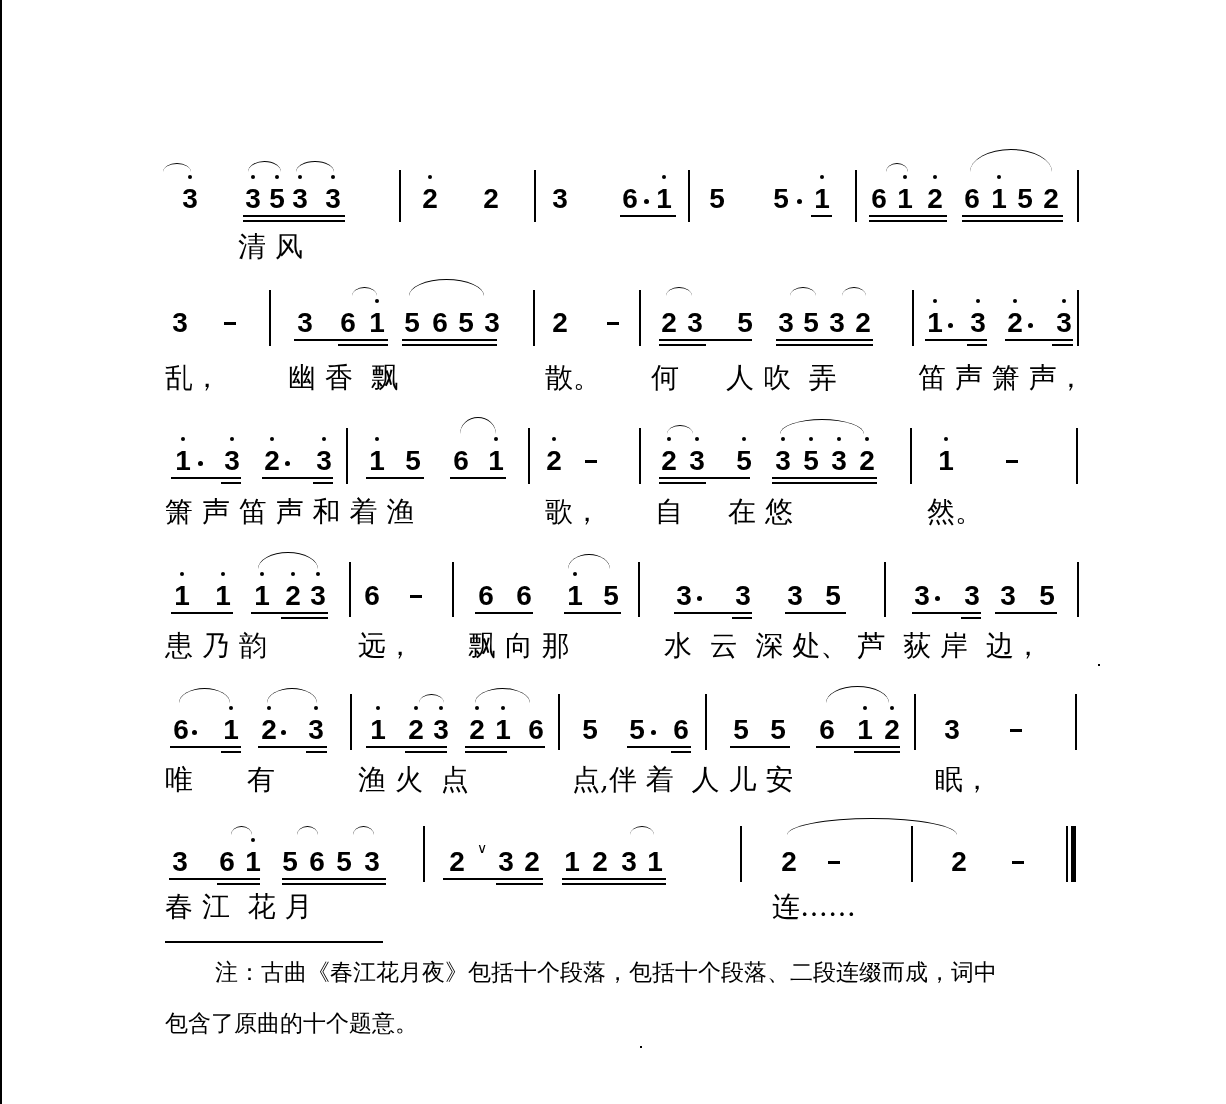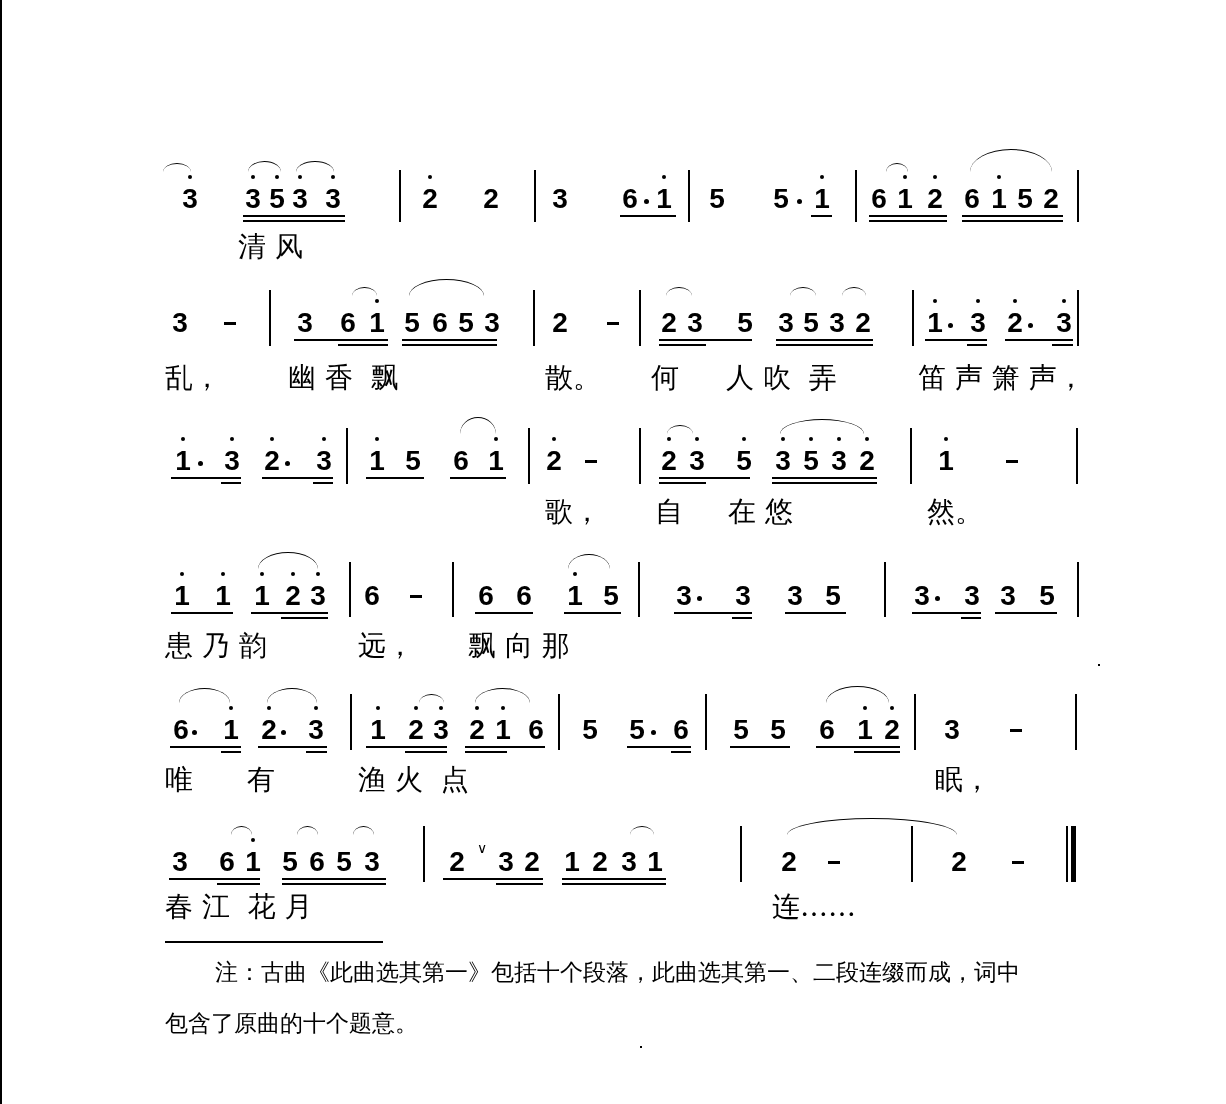--- a/index.html
+++ b/index.html
@@ -181,20 +181,21 @@
     <div class="ul" style="left: 313px; width: 20px; top: 482px;"></div>
     <div class="ul" style="left: 366px; width: 58px; top: 477px;"></div>
     <div class="ul" style="left: 450px; width: 56px; top: 477px;"></div>
     <div class="ul" style="left: 659px; width: 91px; top: 477px;"></div>
     <div class="ul" style="left: 659px; width: 47px; top: 482px;"></div>
     <div class="ul" style="left: 772px; width: 105px; top: 477px;"></div>
     <div class="ul" style="left: 772px; width: 105px; top: 482px;"></div>
     <div class="slur" style="left: 460px; width: 36px; height: 16px; top: 417px;"></div>
     <div class="slur" style="left: 667px; width: 26px; height: 8px; top: 425px;"></div>
     <div class="slur" style="left: 780px; width: 84px; height: 14px; top: 419px;"></div>
+    <div class="lyric" style="left: 165px; top: 497px;">箫 声 笛 声 和 着 渔</div>
     <div class="lyric" style="left: 545px; top: 497px;">歌，</div>
     <div class="lyric" style="left: 655px; top: 497px;">自</div>
     <div class="lyric" style="left: 728px; top: 497px;">在 悠</div>
     <div class="lyric" style="left: 927px; top: 497px;">然。</div>
     <div class="note" style="left: 172px; top: 582px;">1</div>
     <div class="dot-above" style="left: 180px; top: 572px;"></div>
     <div class="note" style="left: 213px; top: 582px;">1</div>
     <div class="dot-above" style="left: 221px; top: 572px;"></div>
     <div class="note" style="left: 252px; top: 582px;">1</div>
     <div class="dot-above" style="left: 260px; top: 572px;"></div>
@@ -233,20 +234,21 @@
     <div class="ul" style="left: 732px; width: 20px; top: 617px;"></div>
     <div class="ul" style="left: 785px; width: 61px; top: 612px;"></div>
     <div class="ul" style="left: 912px; width: 69px; top: 612px;"></div>
     <div class="ul" style="left: 961px; width: 20px; top: 617px;"></div>
     <div class="ul" style="left: 995px; width: 62px; top: 612px;"></div>
     <div class="slur" style="left: 258px; width: 60px; height: 16px; top: 552px;"></div>
     <div class="slur" style="left: 568px; width: 42px; height: 14px; top: 554px;"></div>
     <div class="lyric" style="left: 165px; top: 631px;">患 乃 韵</div>
     <div class="lyric" style="left: 358px; top: 631px;">远，</div>
     <div class="lyric" style="left: 468px; top: 631px;">飘 向 那</div>
+    <div class="lyric" style="left: 664px; top: 631px;">水  云  深 处、 芦  荻 岸  边，</div>
     <div class="note" style="left: 171px; top: 716px;">6</div>
     <div class="note" style="left: 221px; top: 716px;">1</div>
     <div class="dot-above" style="left: 229px; top: 706px;"></div>
     <div class="note" style="left: 259px; top: 716px;">2</div>
     <div class="dot-above" style="left: 267px; top: 706px;"></div>
     <div class="note" style="left: 306px; top: 716px;">3</div>
     <div class="dot-above" style="left: 314px; top: 706px;"></div>
     <div class="note" style="left: 368px; top: 716px;">1</div>
     <div class="dot-above" style="left: 376px; top: 706px;"></div>
     <div class="note" style="left: 406px; top: 716px;">2</div>
@@ -292,20 +294,21 @@
     <div class="ul" style="left: 816px; width: 84px; top: 746px;"></div>
     <div class="ul" style="left: 854px; width: 46px; top: 751px;"></div>
     <div class="slur" style="left: 179px; width: 51px; height: 14px; top: 688px;"></div>
     <div class="slur" style="left: 267px; width: 50px; height: 14px; top: 688px;"></div>
     <div class="slur" style="left: 419px; width: 25px; height: 8px; top: 694px;"></div>
     <div class="slur" style="left: 475px; width: 55px; height: 14px; top: 688px;"></div>
     <div class="slur" style="left: 826px; width: 63px; height: 16px; top: 686px;"></div>
     <div class="lyric" style="left: 165px; top: 765px;">唯</div>
     <div class="lyric" style="left: 247px; top: 765px;">有</div>
     <div class="lyric" style="left: 358px; top: 765px;">渔 火  点</div>
+    <div class="lyric" style="left: 572px; top: 765px;">点,伴 着  人 儿 安</div>
     <div class="lyric" style="left: 935px; top: 765px;">眠，</div>
     <div class="note" style="left: 170px; top: 848px;">3</div>
     <div class="note" style="left: 217px; top: 848px;">6</div>
     <div class="note" style="left: 243px; top: 848px;">1</div>
     <div class="dot-above" style="left: 251px; top: 838px;"></div>
     <div class="note" style="left: 280px; top: 848px;">5</div>
     <div class="note" style="left: 307px; top: 848px;">6</div>
     <div class="note" style="left: 334px; top: 848px;">5</div>
     <div class="note" style="left: 362px; top: 848px;">3</div>
     <div class="note" style="left: 447px; top: 848px;">2</div>
@@ -335,16 +338,16 @@
     <div class="slur" style="left: 231px; width: 21px; height: 8px; top: 826px;"></div>
     <div class="slur" style="left: 297px; width: 21px; height: 8px; top: 826px;"></div>
     <div class="slur" style="left: 353px; width: 21px; height: 8px; top: 826px;"></div>
     <div class="slur" style="left: 630px; width: 24px; height: 8px; top: 826px;"></div>
     <div class="slur" style="left: 787px; width: 170px; height: 16px; top: 818px;"></div>
     <div class="breath" style="left: 477px; top: 840px;">∨</div>
     <div class="lyric" style="left: 165px; top: 892px;">春 江  花 月</div>
     <div class="lyric" style="left: 772px; top: 892px;">连……</div>
   </div>
 <div class="footer-rule"></div>
-<div class="footnote" style="left:215px; top:957px;">注：古曲《此曲选其第一》包括十个段落，此曲选其第一、二段连缀而成，词中</div>
+<div class="footnote" style="left:215px; top:957px;">注：古曲《春江花月夜》包括十个段落，包括十个段落、二段连缀而成，词中</div>
 <div class="footnote" style="left:165px; top:1008px;">包含了原曲的十个题意。</div>
 <div class="speck" style="left:1098px; top:664px;"></div>
 <div class="speck" style="left:640px; top:1046px;"></div>
 
 </body></html>

